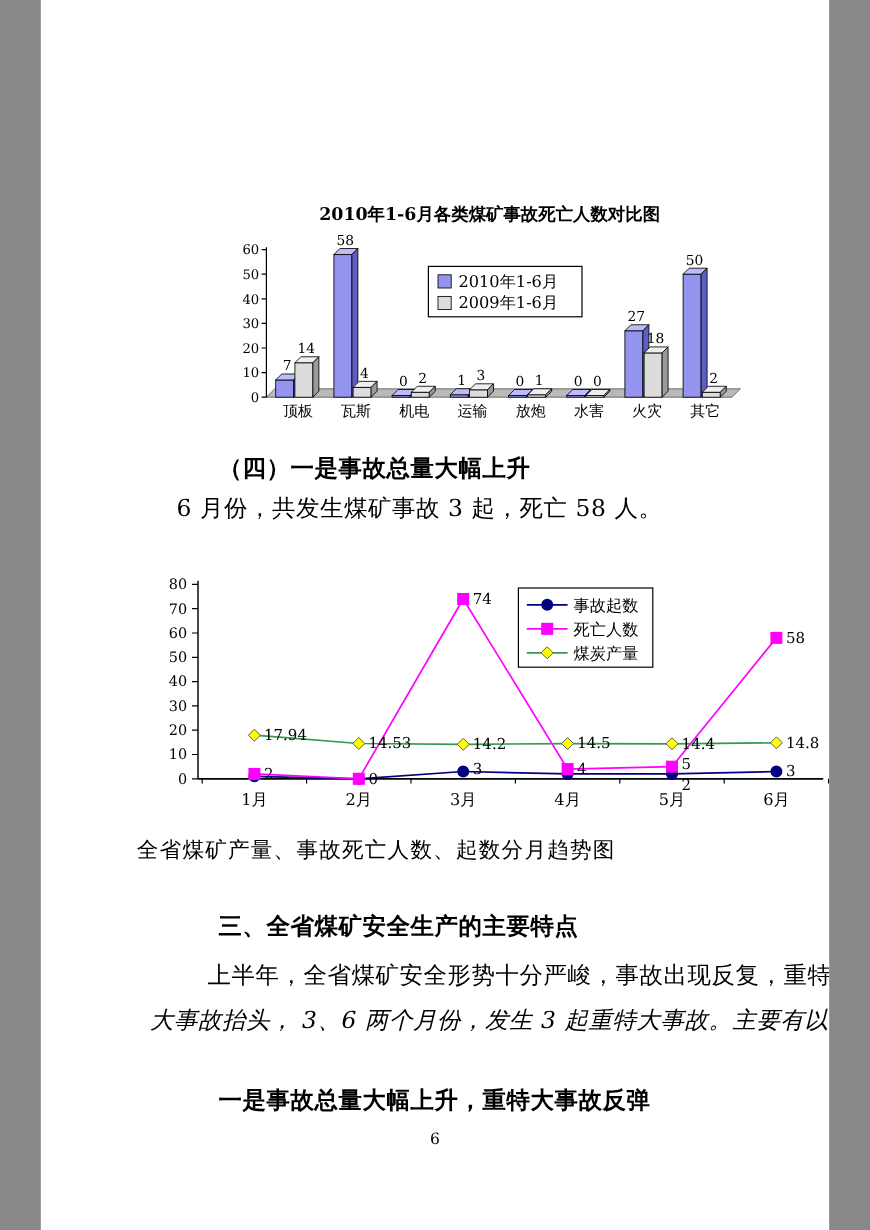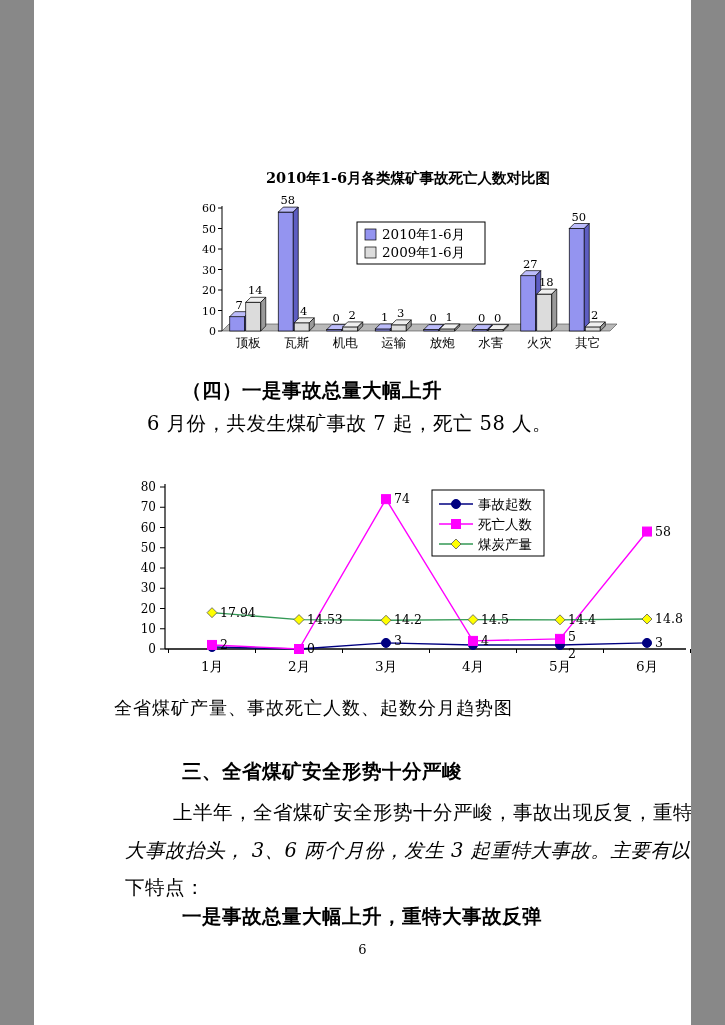--- a/index.html
+++ b/index.html
@@ -115,21 +115,21 @@
         <text x="395.75" y="181" text-anchor="middle" font-size="12.5">其它</text>
         <rect x="165" y="56" width="128" height="42" fill="#fff" stroke="#000" stroke-width="1"></rect>
         <rect x="173" y="63" width="11" height="11" fill="#9494f0" stroke="#000" stroke-width="0.7"></rect>
         <text x="190" y="73" font-size="13.5">2010年1-6月</text>
         <rect x="173" y="81" width="11" height="11" fill="#dcdcdc" stroke="#000" stroke-width="0.7"></rect>
         <text x="190" y="91" font-size="13.5">2009年1-6月</text>
       </svg>
   </div>
 
   <div class="abs body-text h-bold" style="left:148px; top:377px;">（四）一是事故总量大幅上升</div>
-  <div class="abs body-text" style="left:113px; top:410px;">6 月份，共发生煤矿事故 7 起，死亡 58 人。</div>
+  <div class="abs body-text" style="left:113px; top:410px;">6 月份，共发生煤矿事故 3 起，死亡 58 人。</div>
 
   <div class="abs chart-box" style="left:86px; top:472px; width:604px; height:212px;">
     <svg id="line-svg" width="604" height="212" viewBox="0 0 604 212">
         <line x1="45" y1="12" x2="45" y2="177" stroke="#000" stroke-width="1.2"></line>
         <line x1="40" y1="177" x2="45" y2="177" stroke="#000" stroke-width="1"></line>
         <text x="36" y="181" text-anchor="end" font-size="12">0</text>
         <line x1="40" y1="156.75" x2="45" y2="156.75" stroke="#000" stroke-width="1"></line>
         <text x="36" y="160.75" text-anchor="end" font-size="12">10</text>
         <line x1="40" y1="136.5" x2="45" y2="136.5" stroke="#000" stroke-width="1"></line>
         <text x="36" y="140.5" text-anchor="end" font-size="12">20</text>
@@ -203,24 +203,23 @@
         <rect x="331.5" y="47.5" width="9" height="9" fill="#ff00ff" stroke="#ff00ff"></rect>
         <text x="358" y="57" font-size="13.5">死亡人数</text>
         <line x1="319" y1="72" x2="353" y2="72" stroke="#339955" stroke-width="1.4"></line>
         <polygon points="336,67 341,72 336,77 331,72" fill="#ffff00" stroke="#555" stroke-width="0.8"></polygon>
         <text x="358" y="77" font-size="13.5">煤炭产量</text>
       </svg>
   </div>
 
   <div class="abs caption" style="left:80px; top:696px; width:645px;">全省煤矿产量、事故死亡人数、起数分月趋势图</div>
 
-  <div class="abs body-text h-bold" style="left:148px; top:758px;">三、全省煤矿安全形势十分严峻</div>
+  <div class="abs body-text h-bold" style="left:148px; top:758px;">三、全省煤矿安全生产的主要特点</div>
 
   <div class="abs" style="left:91px; top:794px; width:540px;">
     <div class="body-text" style="padding-left:48px; line-height:37.5px;">上半年，全省煤矿安全形势十分严峻，事故出现反复，重特</div>
     <div class="body-text" style="line-height:37.5px;font-style:italic;">大事故抬头， 3、6 两个月份，发生 3 起重特大事故。主要有以</div>
-    <div class="body-text" style="line-height:37.5px;">下特点：</div>
   </div>
 
   <div class="abs body-text h-bold" style="left:148px; top:903px;">一是事故总量大幅上升，重特大事故反弹</div>
 
   <div class="abs pagenum" style="top:942px; left:0;">6</div>
 </div>
 
 </body></html>

